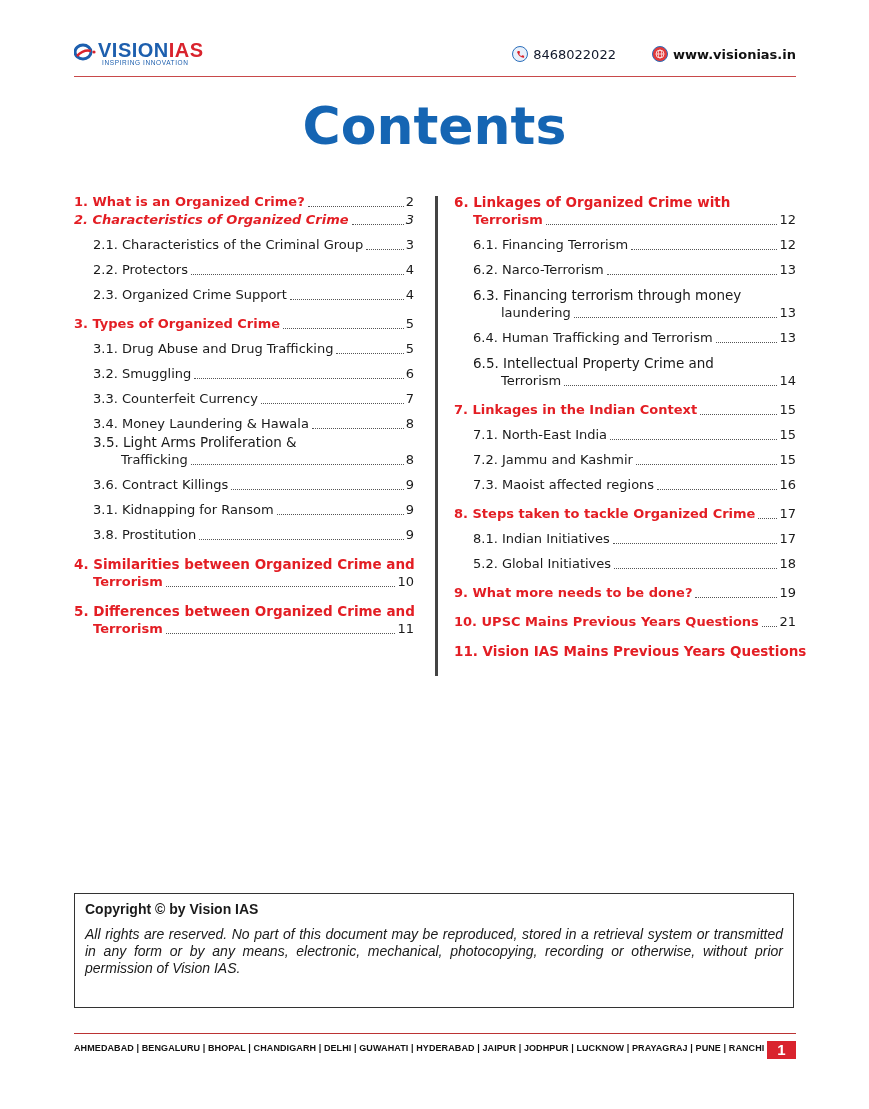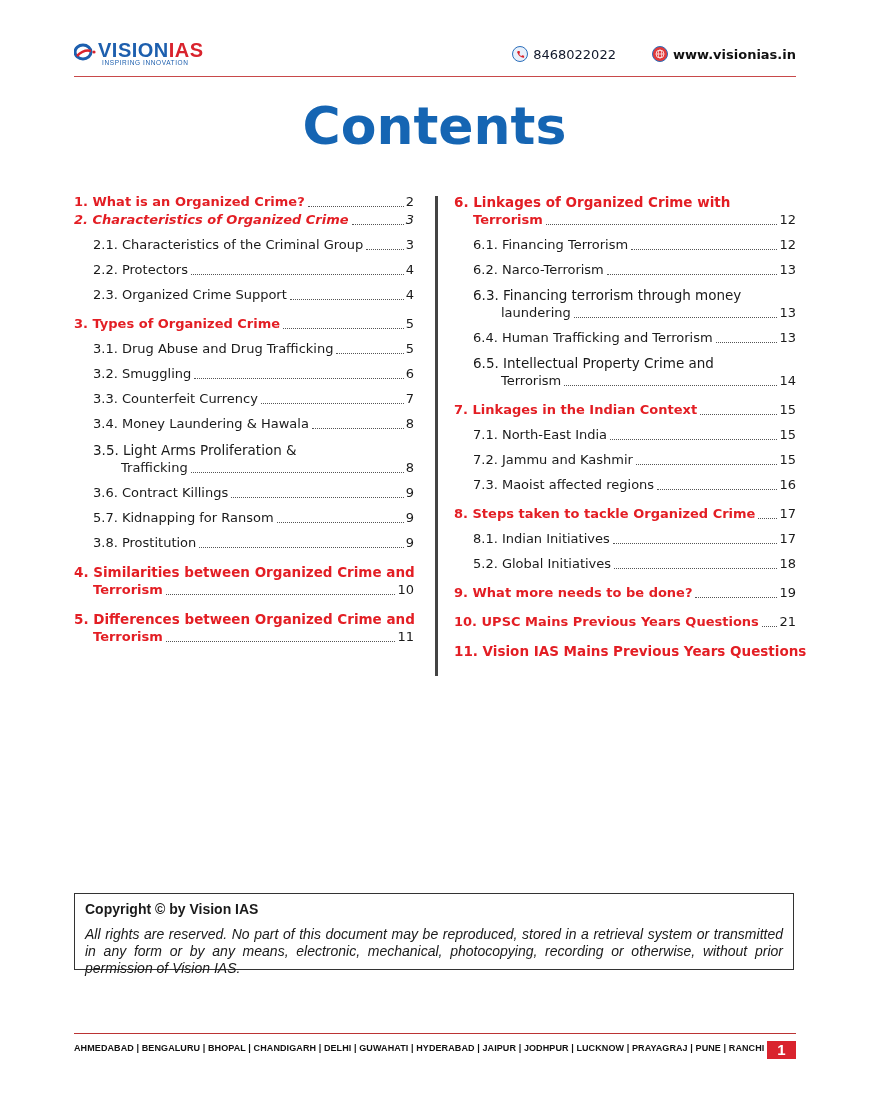--- a/index.html
+++ b/index.html
@@ -32,21 +32,21 @@
   .entry .lbl { white-space:nowrap; }
   .entry .dots { flex:1; border-bottom:1.3px dotted #555; margin:0 2px 4px 3px; min-width:6px; }
   .entry .pg { white-space:nowrap; }
   .main { color:#e31e24; font-weight:bold; font-size:13.5px; }
   .main .pg { color:#1a1a1a; font-weight:normal; }
   .sub { color:#1a1a1a; padding-left:19px; font-size:13.5px; }
   .wrap-first { line-height:18px; white-space:nowrap; }
   .indent2 { padding-left:19px; }
   .sub .indent2 { padding-left:28px; }
 
-  .copyright { position:absolute; left:74px; top:893px; width:720px; height:77px; border:1.3px solid #333; box-sizing:border-box; padding:7px 10px; }
+  .copyright { position:absolute; left:74px; top:893px; width:720px; height:115px; border:1.3px solid #333; box-sizing:border-box; padding:7px 10px; }
   .copy-title { font-family:"Liberation Sans", sans-serif; font-weight:bold; font-size:14px; margin-bottom:9px; }
   .copy-body { font-family:"Liberation Sans", sans-serif; font-style:italic; font-size:14px; line-height:17px; text-align:justify; }
 
   .footer-rule { position:absolute; left:74px; top:1033px; width:722px; height:1px; background:#b33; }
   .footer { position:absolute; left:74px; top:1043px; font-family:"Liberation Sans", sans-serif; font-weight:bold; font-size:9px; color:#111; letter-spacing:0.1px; white-space:nowrap; }
   .page-num { position:absolute; left:767px; top:1041px; width:29px; height:18px; background:#d9232d; color:#fff; font-family:"Liberation Sans", sans-serif; font-weight:bold; font-size:15px; text-align:center; line-height:18px; }
 </style>
 </head>
 <body>
 
@@ -153,38 +153,38 @@
         <span class="pg">7</span>
       </div>
     </div>
     <div class="sub" style="margin-top: 7px;">
       <div class="entry">
         <span class="lbl">3.4. Money Laundering &amp; Hawala</span>
         <span class="dots"></span>
         <span class="pg">8</span>
       </div>
     </div>
-    <div class="sub" style="margin-top: 8px;">
+    <div class="sub" style="margin-top: 0;">
       <div class="wrap-first">3.5. Light Arms Proliferation &amp;</div>
       <div class="entry indent2">
         <span class="lbl">Trafficking</span>
         <span class="dots"></span>
         <span class="pg">8</span>
       </div>
     </div>
     <div class="sub" style="margin-top: 7px;">
       <div class="entry">
         <span class="lbl">3.6. Contract Killings</span>
         <span class="dots"></span>
         <span class="pg">9</span>
       </div>
     </div>
     <div class="sub" style="margin-top: 7px;">
       <div class="entry">
-        <span class="lbl">5.7. Kidnapping for Ransom</span>
+        <span class="lbl">3.1. Kidnapping for Ransom</span>
         <span class="dots"></span>
         <span class="pg">9</span>
       </div>
     </div>
     <div class="sub" style="margin-top: 7px;">
       <div class="entry">
         <span class="lbl">3.8. Prostitution</span>
         <span class="dots"></span>
         <span class="pg">9</span>
       </div>

